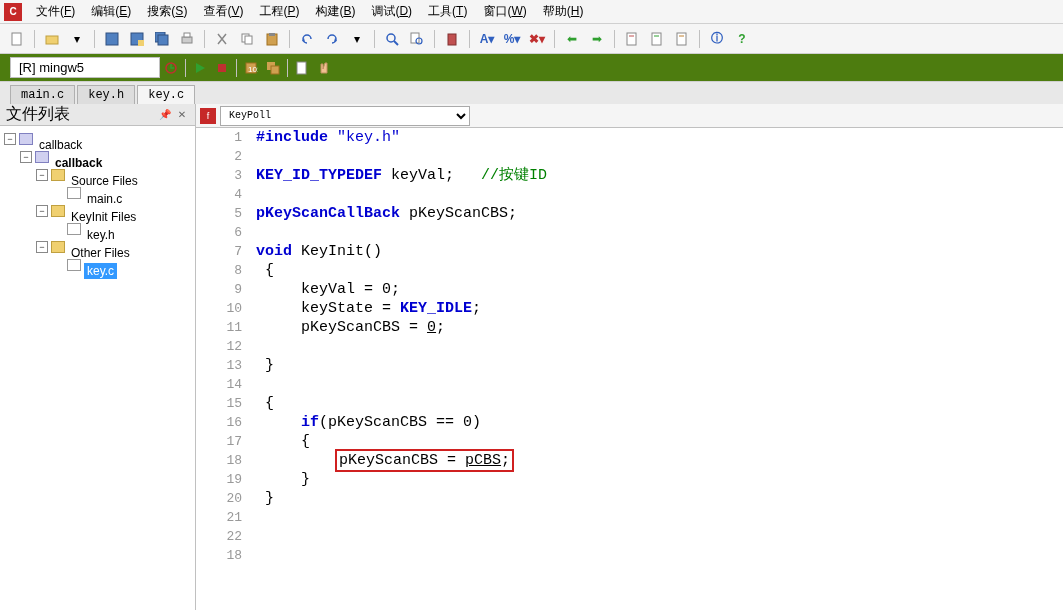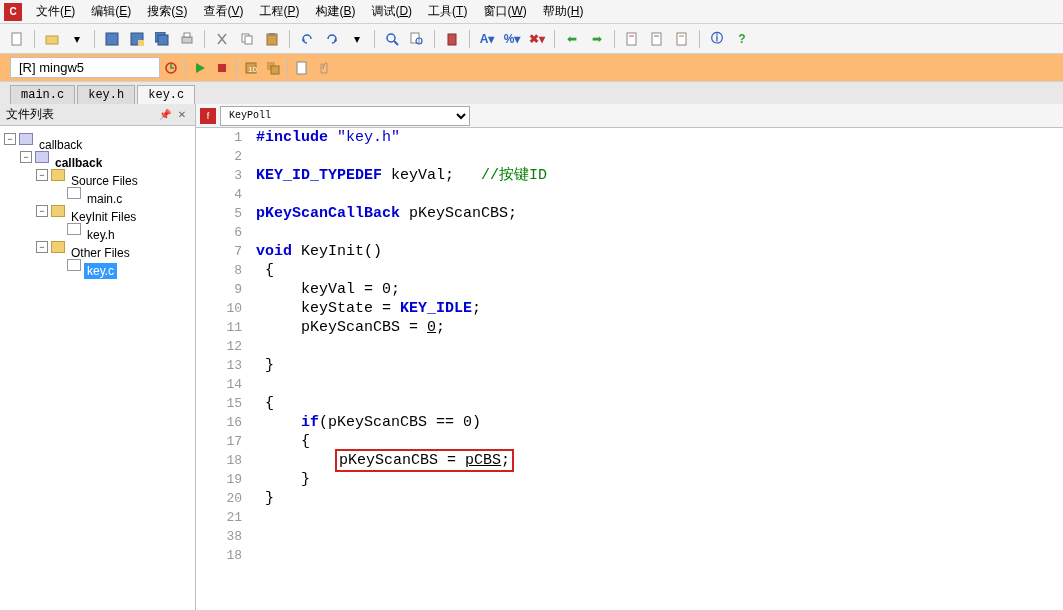--- a/index.html
+++ b/index.html
@@ -4,29 +4,29 @@
 <style>
 * { margin: 0; padding: 0; box-sizing: border-box; }
 body { font-family: "Microsoft YaHei", Tahoma, sans-serif; font-size: 12px; background: #f0f0f0; width: 1063px; height: 610px; overflow: hidden; }
 .menubar { background: #f5f5f5; display: flex; align-items: center; height: 24px; border-bottom: 1px solid #d0d0d0; padding-left: 4px; }
 .app-icon { width: 18px; height: 18px; background: #c62828; margin-right: 6px; display: flex; align-items: center; justify-content: center; color: #fff; font-size: 10px; font-weight: bold; }
 .menu-item { padding: 3px 8px; cursor: pointer; }
 .menu-item .u { text-decoration: underline; }
 .toolbar { background: #f5f5f5; height: 30px; display: flex; align-items: center; padding: 0 6px; gap: 3px; border-bottom: 1px solid #d0d0d0; }
 .tool-btn { width: 22px; height: 22px; display: flex; align-items: center; justify-content: center; cursor: pointer; border: 1px solid transparent; }
 .tool-sep { width: 1px; height: 18px; background: #c0c0c0; margin: 0 3px; }
-.toolbar2 { background: #fdba74; height: 28px; display: flex; align-items: center; padding: 0 10px; border-bottom: 1px solid #d0d0d0; }
+.toolbar2 { background: #4d7c0f; height: 28px; display: flex; align-items: center; padding: 0 10px; border-bottom: 1px solid #d0d0d0; }
 .target-label { font-size: 13px; padding: 2px 8px; border: 1px solid #c0c0c0; background: #fff; width: 150px; }
 .file-tabs { background: #e8e8e8; height: 22px; display: flex; align-items: flex-end; padding-left: 10px; }
 .file-tab { padding: 2px 10px; font-family: "Courier New", monospace; font-size: 12px; background: #ddd; border: 1px solid #b0b0b0; border-bottom: none; margin-right: 2px; cursor: pointer; }
 .file-tab.active { background: #f5f5f5; }
 .main-area { display: flex; height: calc(610px - 24px - 30px - 28px - 22px); }
 .sidebar { width: 196px; background: #f5f5f5; border-right: 1px solid #c0c0c0; display: flex; flex-direction: column; }
 .sidebar-header { height: 22px; background: #e8e8e8; border-bottom: 1px solid #c0c0c0; display: flex; align-items: center; padding: 0 6px; justify-content: space-between; }
-.sidebar-title { font-size: 12px; }
+.sidebar-title { font-size: 16px; }
 .sidebar-controls { display: flex; gap: 2px; }
 .sidebar-ctrl { width: 14px; height: 14px; display: flex; align-items: center; justify-content: center; cursor: pointer; font-size: 10px; color: #666; }
 .tree { padding: 4px; font-family: Tahoma, sans-serif; font-size: 12px; background: #fff; flex: 1; overflow: auto; }
 .tree-node { display: flex; align-items: center; height: 18px; white-space: nowrap; }
 .tree-toggle { width: 12px; height: 12px; border: 1px solid #888; display: inline-flex; align-items: center; justify-content: center; font-size: 9px; line-height: 1; margin-right: 3px; cursor: pointer; background: #fff; color: #333; }
 .tree-spacer { width: 16px; display: inline-block; }
 .tree-icon { width: 14px; height: 12px; display: inline-block; margin-right: 3px; }
 .folder-icon { background: #f0d070; border: 1px solid #c0a040; }
 .file-icon { background: #fff; border: 1px solid #999; position: relative; }
 .proj-icon { background: #d0d0f0; border: 1px solid #8080c0; }
@@ -328,21 +328,21 @@
           <div class="line">12</div>
           <div class="line">13</div>
           <div class="line">14</div>
           <div class="line">15</div>
           <div class="line">16</div>
           <div class="line">17</div>
           <div class="line">18</div>
           <div class="line">19</div>
           <div class="line">20</div>
           <div class="line">21</div>
-          <div class="line">38</div>
+          <div class="line">22</div>
           <div class="line">18</div>
         </div>
       <div class="code-lines" id="code">
           <div class="line"><span class="kw">#include</span> <span class="str">"key.h"</span></div>
           <div class="line">&nbsp;</div>
           <div class="line"><span class="kw">KEY_ID_TYPEDEF</span> keyVal;   <span class="cm">//按键ID</span></div>
           <div class="line">&nbsp;</div>
           <div class="line"><span class="kw">pKeyScanCallBack</span> pKeyScanCBS;</div>
           <div class="line">&nbsp;</div>
           <div class="line"><span class="kw">void</span> KeyInit()</div>

